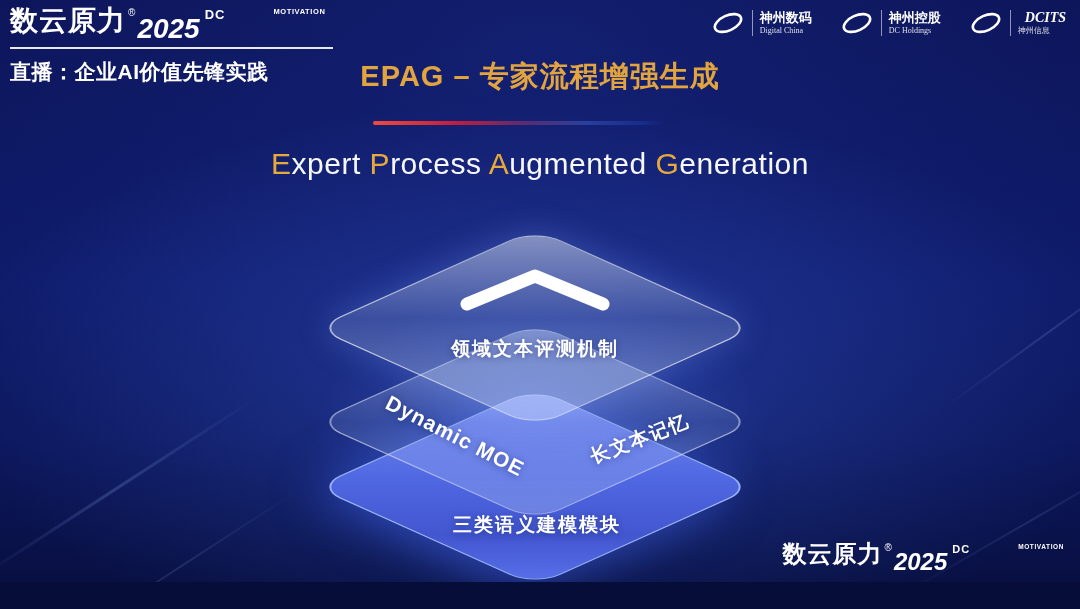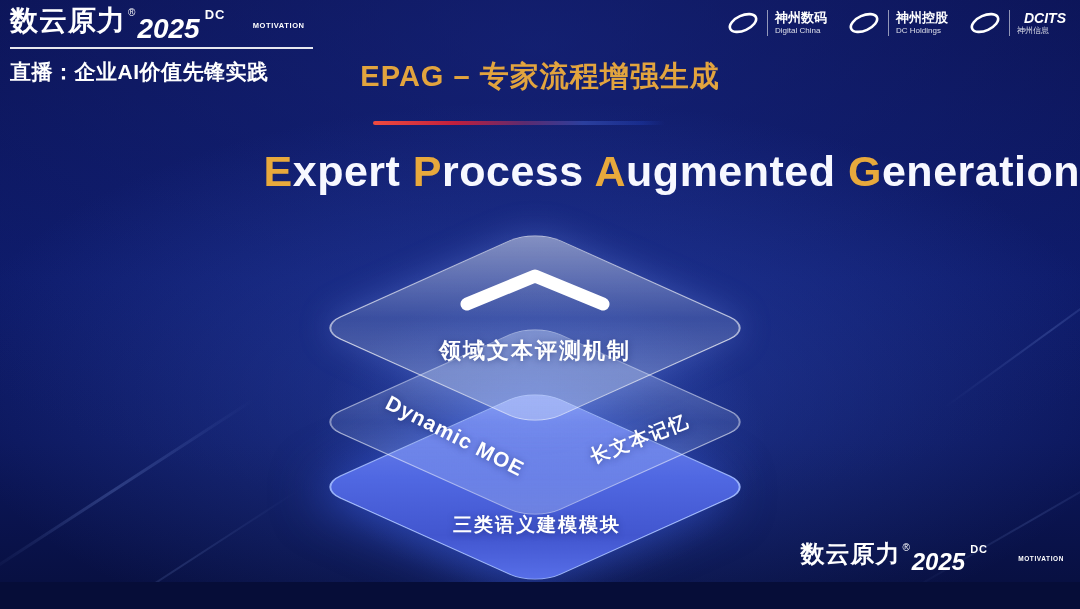--- a/index.html
+++ b/index.html
@@ -23,36 +23,36 @@
   .s4 { left:880px; top:520px; width:300px; height:2px; transform:rotate(-30deg);
         background:linear-gradient(90deg,rgba(150,180,255,0) 0%,rgba(150,180,255,0.14) 50%,rgba(150,180,255,0) 100%); }
 
   
   .top-left { position:absolute; left:10px; top:6px; }
   .logo { display:flex; align-items:flex-start; width:fit-content; }
   .logo.underlined { border-bottom:2px solid rgba(255,255,255,0.9); padding-bottom:4px; padding-right:8px; }
   .logo-main { font-size:28px; font-weight:800; letter-spacing:1px; line-height:1.05; }
   .logo-reg { font-size:10px; margin:1px 1px 0 2px; }
   .logo-year { font-size:28px; font-weight:800; font-style:italic; line-height:1.05; margin-left:1px;margin-top:8px; }
-  .logo-stack { display:flex; flex-direction:column; margin-left:5px; margin-top:2px; line-height:1.1; }
+  .logo-stack { display:flex; flex-direction:row; margin-left:5px; margin-top:2px; line-height:1.1; }
   .logo-dc { font-size:13px; font-weight:800; letter-spacing:1px; }
   .logo-mot { font-size:7.5px; font-weight:600; letter-spacing:0.6px;margin-left:48px; }
   .live-label { margin-top:9px; font-size:21px; font-weight:800; color:#fff; letter-spacing:0.5px; }
 
   
   .page-title { position:absolute; top:57px; left:0; width:100%; text-align:center;
     font-size:29px; font-weight:800; color:#e2a43e; letter-spacing:1px; }
   .title-underline { position:absolute; left:373px; top:121px; width:292px; height:4px; border-radius:2px;
     background:linear-gradient(90deg,#ef4b3f 0%,#c01f3e 28%,#5c2b70 52%,#2b3f9e 72%,rgba(40,80,220,0.25) 92%,rgba(40,80,220,0) 100%); }
-  .subtitle { position:absolute; top:147px; left:0; width:100%; text-align:right;
-    font-size:43px; font-weight:700; color:#f7f8ff; white-space:pre; letter-spacing:0.5px; }
+  .subtitle { position:absolute; top:147px; left:0; width:100%; text-align:center;
+    font-size:30px; font-weight:400; color:#f7f8ff; white-space:pre; letter-spacing:0.5px; }
   .subtitle .accent { color:#e8a93c; }
 
   
-  .partners { position:absolute; right:14px; top:10px; display:flex; gap:20px; align-items:center; }
+  .partners { position:absolute; right:14px; top:10px; display:flex; gap:28px; align-items:center;font-family:Liberation Serif, serif; }
   .partner { display:flex; align-items:center; gap:7px; }
   .pdiv { width:1px; height:26px; background:rgba(255,255,255,0.55); }
   .ptext { display:flex; flex-direction:column; line-height:1.15; }
   .pname { font-size:13px; font-weight:700; color:#fff; white-space:nowrap; }
   .psub  { font-size:8px; color:rgba(255,255,255,0.85); white-space:nowrap; }
   .partner.dcits .pname { font-style:italic; font-size:14px;margin-left:7px; }
 
   
   .glow { position:absolute; left:225px; top:230px; width:630px; height:420px; z-index:0;
     background:radial-gradient(closest-side,rgba(85,125,245,0.32),rgba(85,125,245,0) 72%); }
@@ -65,21 +65,21 @@
   .layer-mid { left:379px; top:266px; z-index:2;
     background:linear-gradient(135deg,rgba(215,228,255,0.42) 0%,rgba(150,175,235,0.18) 50%,rgba(190,208,250,0.34) 100%);
     border:2px solid rgba(255,255,255,0.42); }
   .layer-bot { left:379px; top:331px; z-index:1;
     background:linear-gradient(135deg,#7b90f2 0%,#5068e2 45%,#4256cf 75%,#5a72ec 100%);
     border:2px solid rgba(170,195,255,0.8);
     box-shadow:0 18px 60px rgba(60,95,230,0.55); }
 
   .chevron { position:absolute; left:455px; top:266px; z-index:6; }
   .lbl { position:absolute; color:#fff; z-index:6; text-shadow:0 1px 6px rgba(15,28,95,0.5); }
-  .lbl-top { left:385px; top:336px; width:300px; text-align:center; font-size:22px; font-weight:700; letter-spacing:2px; }
+  .lbl-top { left:385px; top:336px; width:300px; text-align:center; font-size:19px; font-weight:700; letter-spacing:2px; }
   .lbl-dyn { left:365px; top:424px; width:180px; text-align:center; font-size:21px; font-weight:600;
              letter-spacing:1px; transform:rotate(27deg); }
   .lbl-mem { left:560px; top:426px; width:160px; text-align:center; font-size:19px; font-weight:600;
              letter-spacing:2px; transform:rotate(-21deg); }
   .lbl-bot { left:387px; top:512px; width:300px; text-align:center; font-size:19px; font-weight:700; letter-spacing:2px; }
 
   
   .bottom-right { position:absolute; right:16px; bottom:8px; }
   .bottom-right .logo-main,.bottom-right .logo-year { font-size:24px; }
   .bottom-right .logo-dc { font-size:11px; }

